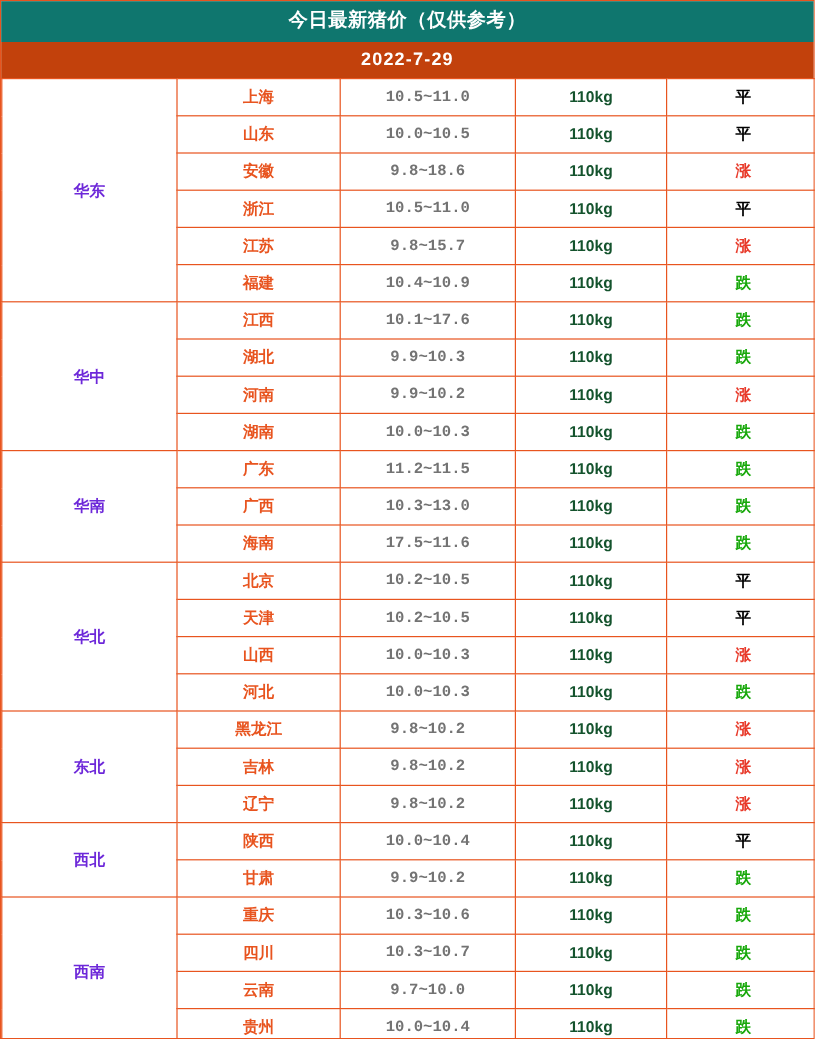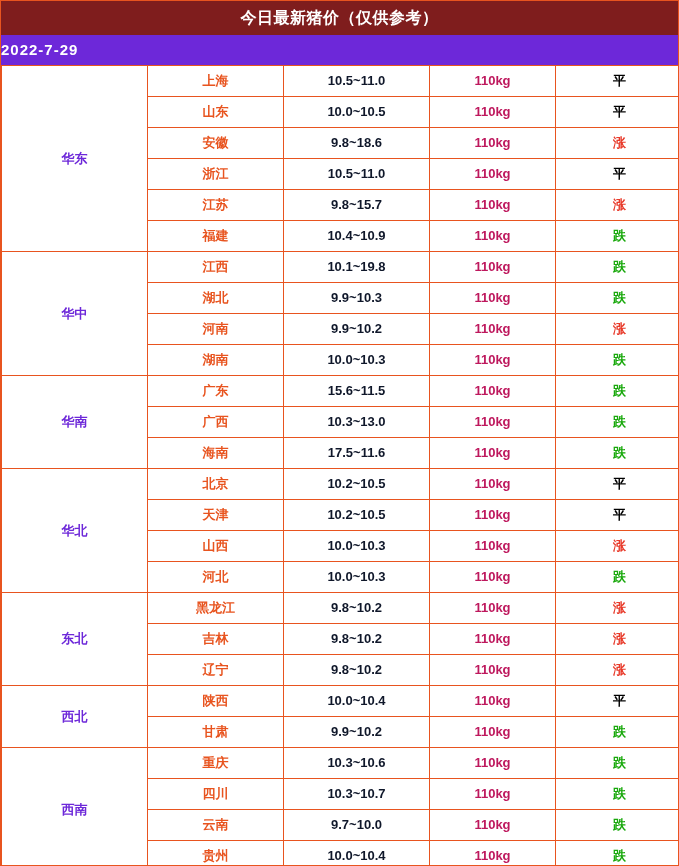--- a/index.html
+++ b/index.html
@@ -16,34 +16,35 @@
   }
   .sheet {
     width: 679px;
     height: 866px;
     box-sizing: border-box;
     display: flex;
     flex-direction: column;
     border: 1px solid #e8541f;
   }
   .title-bar {
-    background: #7f1d1d;
+    background: #0f766e;
     color: #ffffff;
     font-size: 16px;
     font-weight: bold;
     text-align: center;
     line-height: 34px;
     height: 34px;
     letter-spacing: 0.5px;
   }
   .date-bar {
-    background: #6d28d9;
+    background: #c2410c;
     color: #ffffff;
     font-size: 15px;
     font-weight: bold;
+    text-align: center;
     line-height: 30px;
     height: 30px;
     letter-spacing: 1px;
   }
   table.price-table {
     border-collapse: collapse;
     width: 100%;
     table-layout: fixed;
     flex: 1;
   }
@@ -60,26 +61,27 @@
   td.region {
     color: #6d28d9;
     font-size: 14px;
     width: 145px;
   }
   td.province {
     color: #e8541f;
     width: 135px;
   }
   td.price {
-    color: #0f172a;
+    color: #737373;
     font-size: 13px;
     width: 145px;
+    font-family: Liberation Mono, monospace;
   }
   td.weight {
-    color: #be185d;
+    color: #14532d;
     font-size: 13px;
     width: 125px;
   }
   td.trend {
     font-size: 14px;
     width: 127px;
   }
   .t-up { color: #e83a2a; }
   .t-down { color: #17a80a; }
   .t-flat { color: #000000; }
@@ -125,21 +127,21 @@
         </tr>
         <tr>
           <td class="province">福建</td>
           <td class="price">10.4~10.9</td>
           <td class="weight">110kg</td>
           <td class="trend t-down">跌</td>
         </tr>
         <tr>
           <td class="region" rowspan="4">华中</td>
           <td class="province">江西</td>
-          <td class="price">10.1~19.8</td>
+          <td class="price">10.1~17.6</td>
           <td class="weight">110kg</td>
           <td class="trend t-down">跌</td>
         </tr>
         <tr>
           <td class="province">湖北</td>
           <td class="price">9.9~10.3</td>
           <td class="weight">110kg</td>
           <td class="trend t-down">跌</td>
         </tr>
         <tr>
@@ -150,21 +152,21 @@
         </tr>
         <tr>
           <td class="province">湖南</td>
           <td class="price">10.0~10.3</td>
           <td class="weight">110kg</td>
           <td class="trend t-down">跌</td>
         </tr>
         <tr>
           <td class="region" rowspan="3">华南</td>
           <td class="province">广东</td>
-          <td class="price">15.6~11.5</td>
+          <td class="price">11.2~11.5</td>
           <td class="weight">110kg</td>
           <td class="trend t-down">跌</td>
         </tr>
         <tr>
           <td class="province">广西</td>
           <td class="price">10.3~13.0</td>
           <td class="weight">110kg</td>
           <td class="trend t-down">跌</td>
         </tr>
         <tr>

